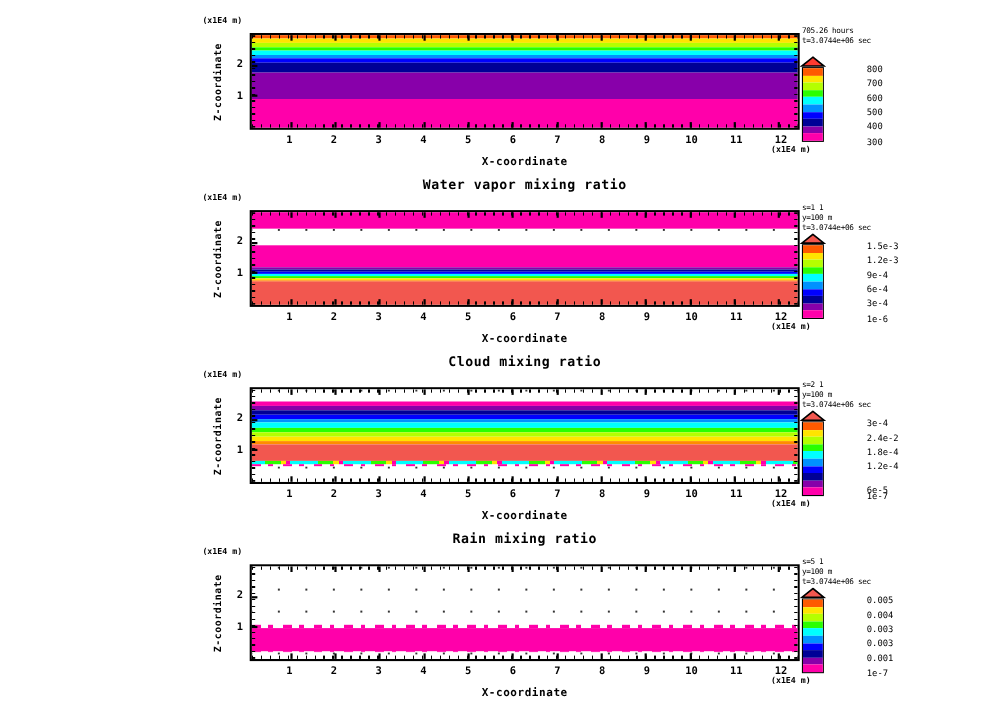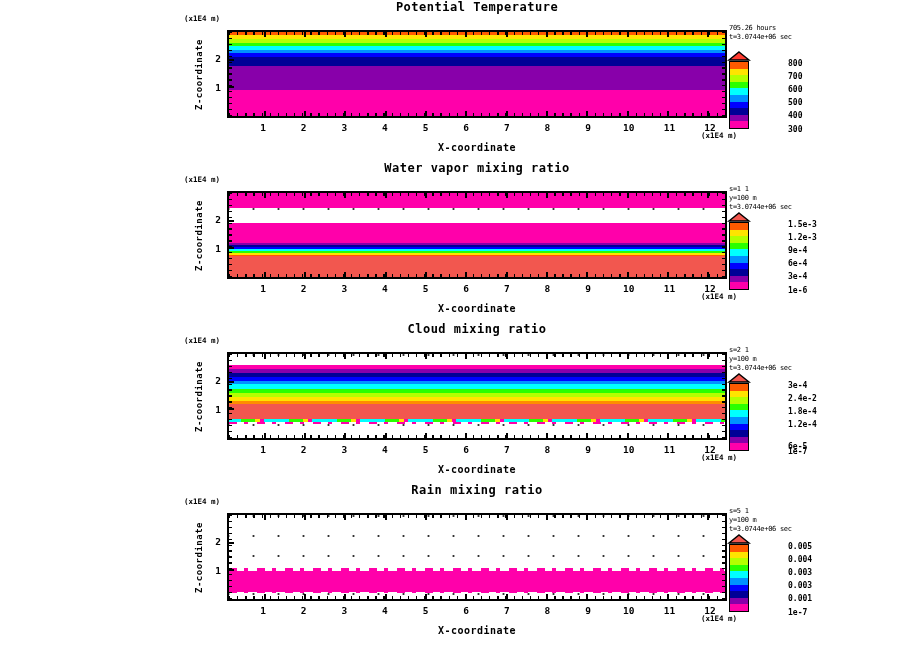--- a/index.html
+++ b/index.html
@@ -52,28 +52,27 @@
   .cbar-group{position:absolute;left:729px;top:24px;width:175px;}
   .annotations{font-size:7px;line-height:1.3;white-space:nowrap;height:27px;letter-spacing:-0.3px;}
   .tri{display:block;margin-left:-2px;}
   .cbar-wrap{position:relative;}
   .cbar{
     width:18px;height:66px;border:1.5px solid #000;box-sizing:content-box;
     display:flex;flex-direction:column;
   }
   .cbar-seg{flex:1 1 0;}
   .cbar-labels{position:absolute;left:26px;top:0;height:69px;}
-  .cbar-label{position:absolute;transform:translateY(-50%);font-size:8px;font-weight:bold;white-space:nowrap;padding-left:33px;}
+  .cbar-label{position:absolute;transform:translateY(-50%);font-size:8px;font-weight:normal;white-space:nowrap;padding-left:33px;}
 </style>
 </head>
 <body>
 
 <div id="panels-root">
   <div class="panel" style="top: 0px;">
-    <div class="title">Potential Temperature</div>
     <div class="y-unit">(x1E4 m)</div>
     <div class="z-label">Z-coordinate</div>
     <div class="ytick-labels">
         <div class="ytick-label" style="top: 29px;">2</div>
         <div class="ytick-label" style="top: 58px;">1</div>
       </div>
     <div class="plot">
       <div class="bands">
           <div class="band" style="flex-grow: 3.5; background-color: rgb(255, 90, 0);"></div>
           <div class="band" style="flex-grow: 5; background-color: rgb(255, 228, 0);"></div>

